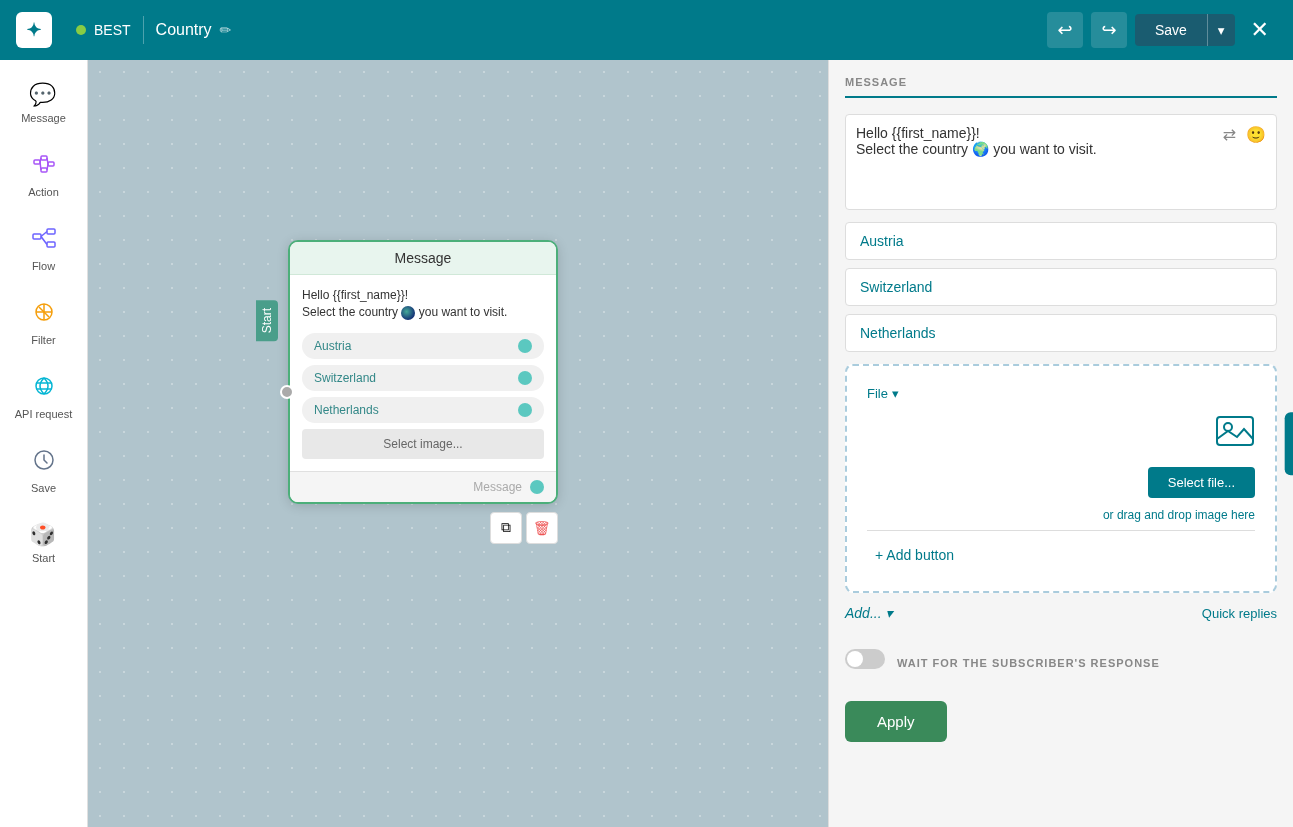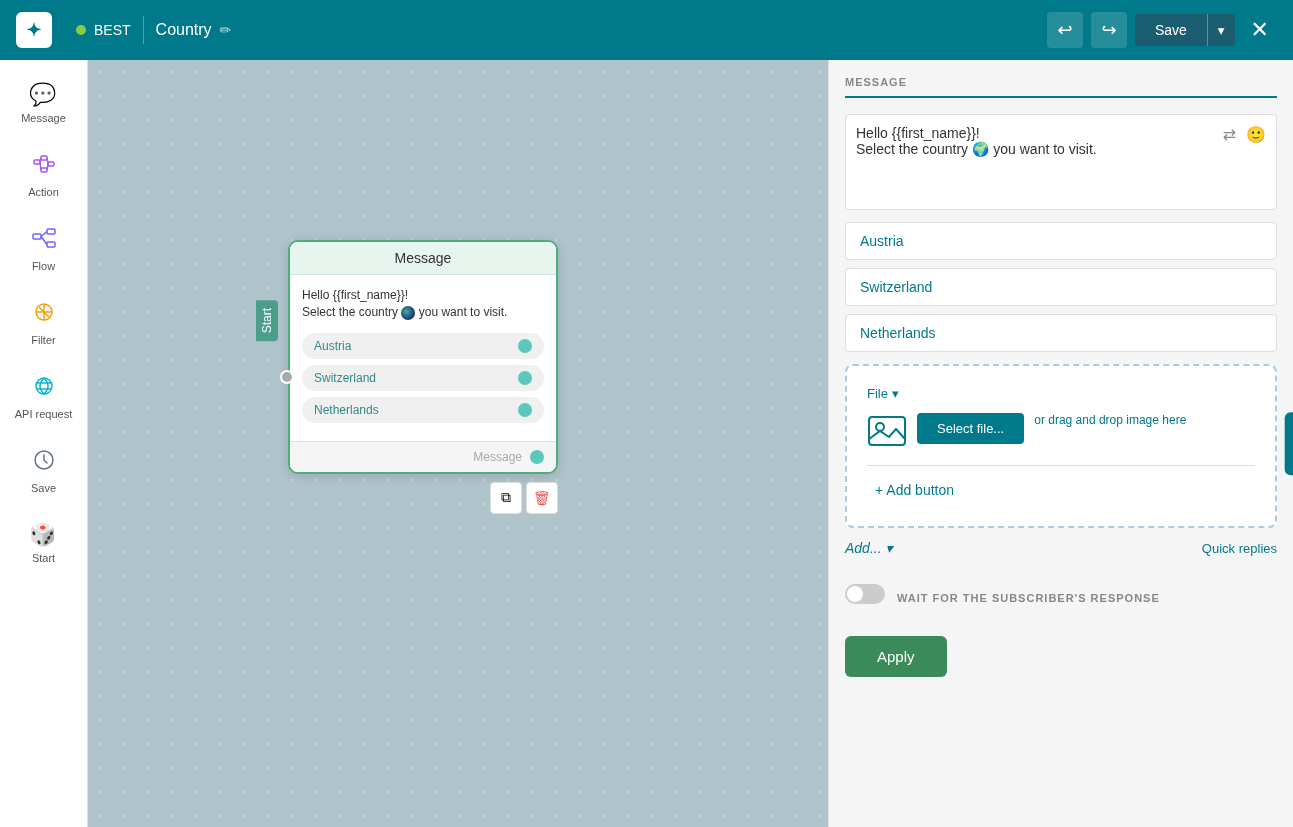--- a/index.html
+++ b/index.html
@@ -247,21 +247,21 @@
       border-radius: 8px;
       background: white;
       padding: 20px;
       margin: 12px 0;
     }
     .file-header {
       font-size: 13px; color: #007a8a; margin-bottom: 12px;
       display: flex; align-items: center; gap: 4px;
     }
     .file-drop-inner {
-      display: flex; align-items: flex-start; gap: 10px;
+      display: flex; flex-direction: column; align-items: flex-end; gap: 10px;
     }
     .image-icon { font-size: 32px; color: #007a8a; }
     .select-file-btn {
       background: #007a8a; color: white;
       border: none; border-radius: 4px;
       padding: 8px 20px; font-size: 13px; cursor: pointer;
     }
     .drag-drop-text { font-size: 12px; color: #007a8a; }
     .add-button-row {
       padding: 8px;
@@ -440,20 +440,21 @@
             <span class="reply-dot"></span>
           </div>
           <div class="quick-reply-btn">
             <span>Switzerland</span>
             <span class="reply-dot"></span>
           </div>
           <div class="quick-reply-btn">
             <span>Netherlands</span>
             <span class="reply-dot"></span>
           </div>
+          <div class="select-image-btn">Select image...</div>
         </div>
         <div class="continue-row">
           <span>Message</span>
           <span class="continue-dot"></span>
         </div>
       </div>
       <div class="node-actions">
         <button class="node-action-btn">
           <span>⧉</span>
         </button>

